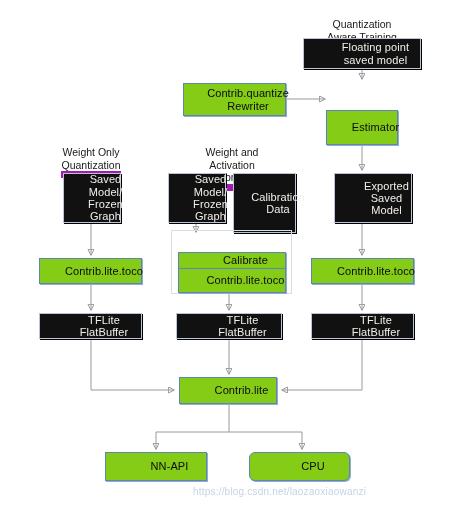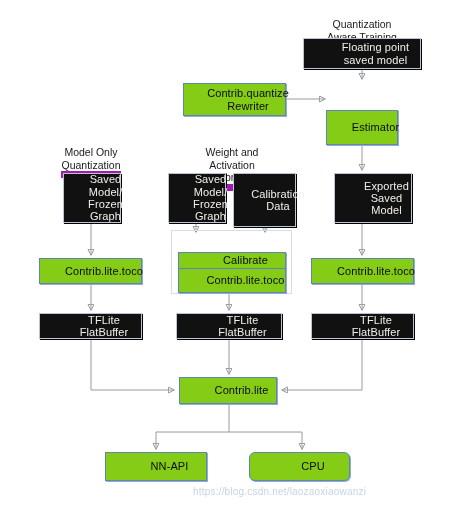--- a/index.html
+++ b/index.html
@@ -122,21 +122,21 @@
     <path d="M156,432 L156,449" marker-end="url(#arrow)"></path>
     <path d="M302,432 L302,449" marker-end="url(#arrow)"></path>
   </svg>
 
   <div class="col-title" style="left:297px; top:6px; width:130px;">
     <span>Quantization
 Aware Training</span>
   </div>
 
   <div class="col-title" style="left:30px; top:134px; width:122px;">
-    <span>Model Only
+    <span>Weight Only
 Quantization</span>
   </div>
 
   <div class="col-title" style="left:172px; top:134px; width:120px;">
     <span>Weight and
 Activation
 Calibration</span>
   </div>
 
   <div class="node black" style="left:303px; top:38px; width:118px; height:31px;">Floating point
@@ -162,21 +162,21 @@
 
   <div class="node blue" style="left:39px; top:258px; width:103px; height:26px;">Contrib.lite.toco</div>
 
   <div class="node black" style="left:39px; top:313px; width:103px; height:26px;">TFLite FlatBuffer</div>
 
   <div class="node black" style="left:168px; top:173px; width:58px; height:50px;">Saved
 Model/
 Frozen
 Graph</div>
 
-  <div class="node black" style="left:233px; top:173px; width:63px; height:54px;">Calibration
+  <div class="node black" style="left:233px; top:173px; width:63px; height:60px;">Calibration
 Data</div>
 
   <div class="group-box" style="left:171px; top:230px; width:121px; height:64px;"></div>
 
   <div class="node blue" style="left:178px; top:252px; width:108px; height:29px;">Calibrate
 activations</div>
 
   <div class="node blue" style="left:178px; top:268px; width:108px; height:25px;">Contrib.lite.toco</div>
 
   <div class="node black" style="left:176px; top:313px; width:106px; height:26px;">TFLite FlatBuffer</div>

